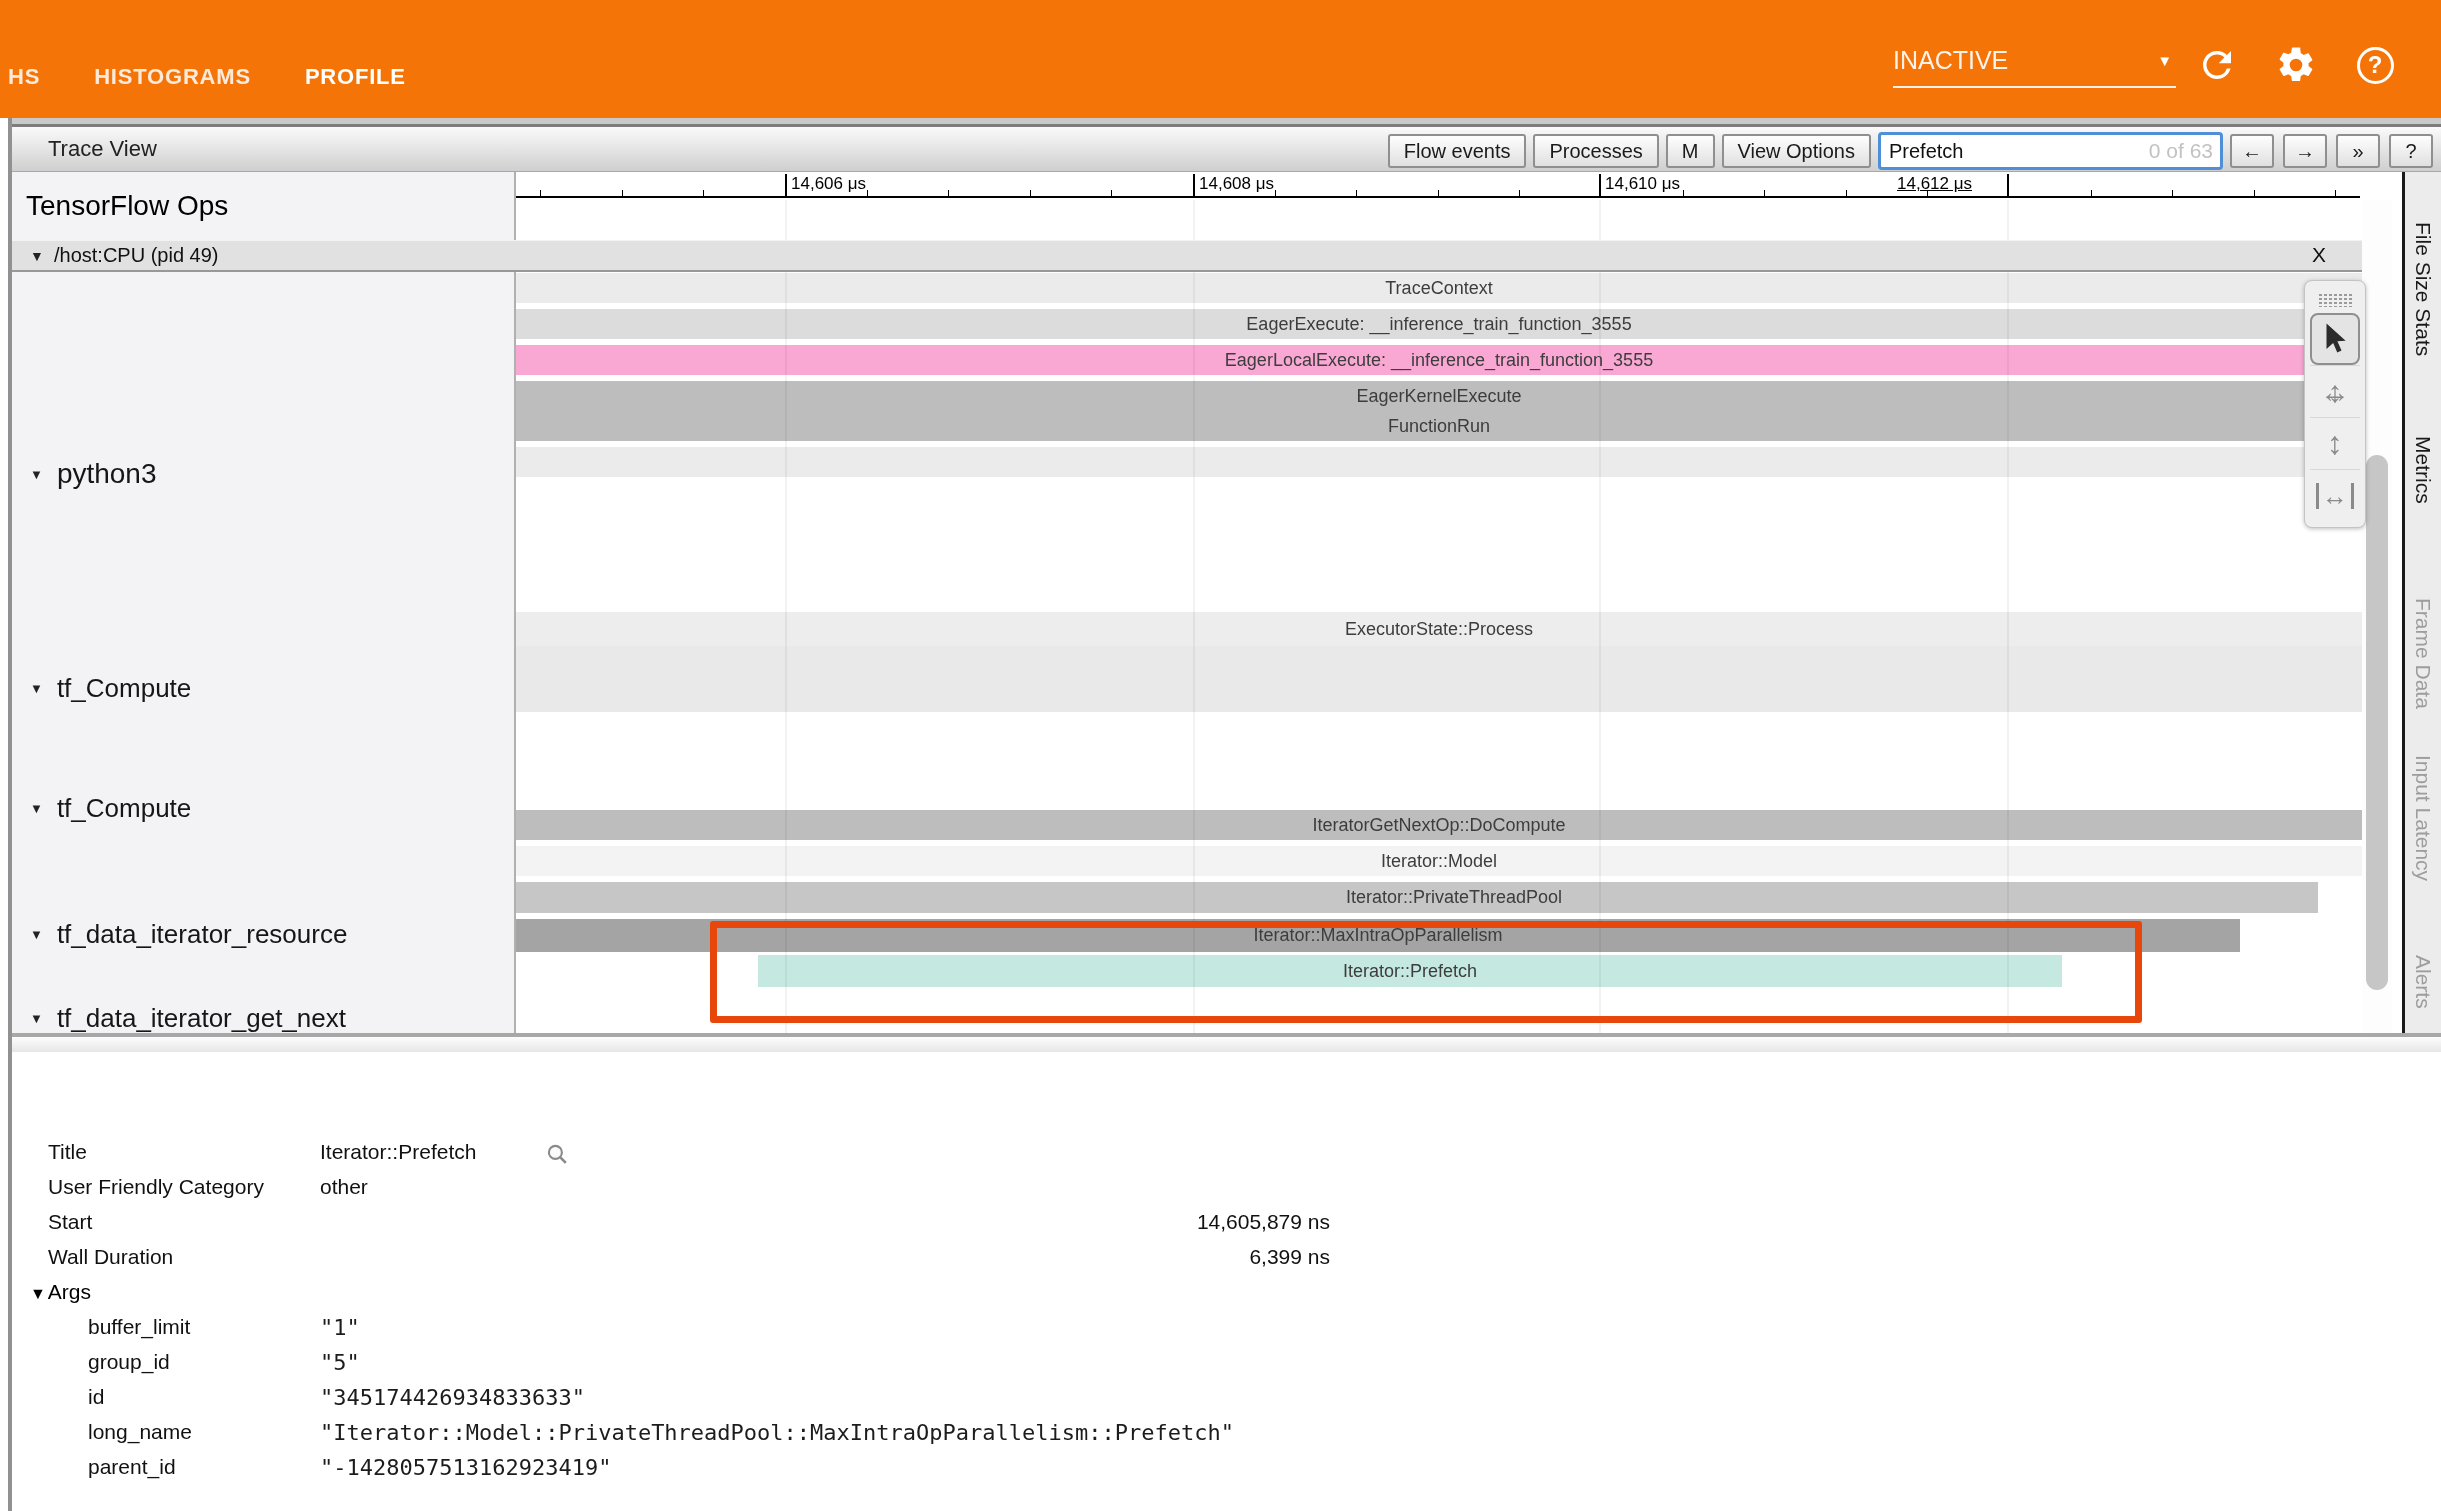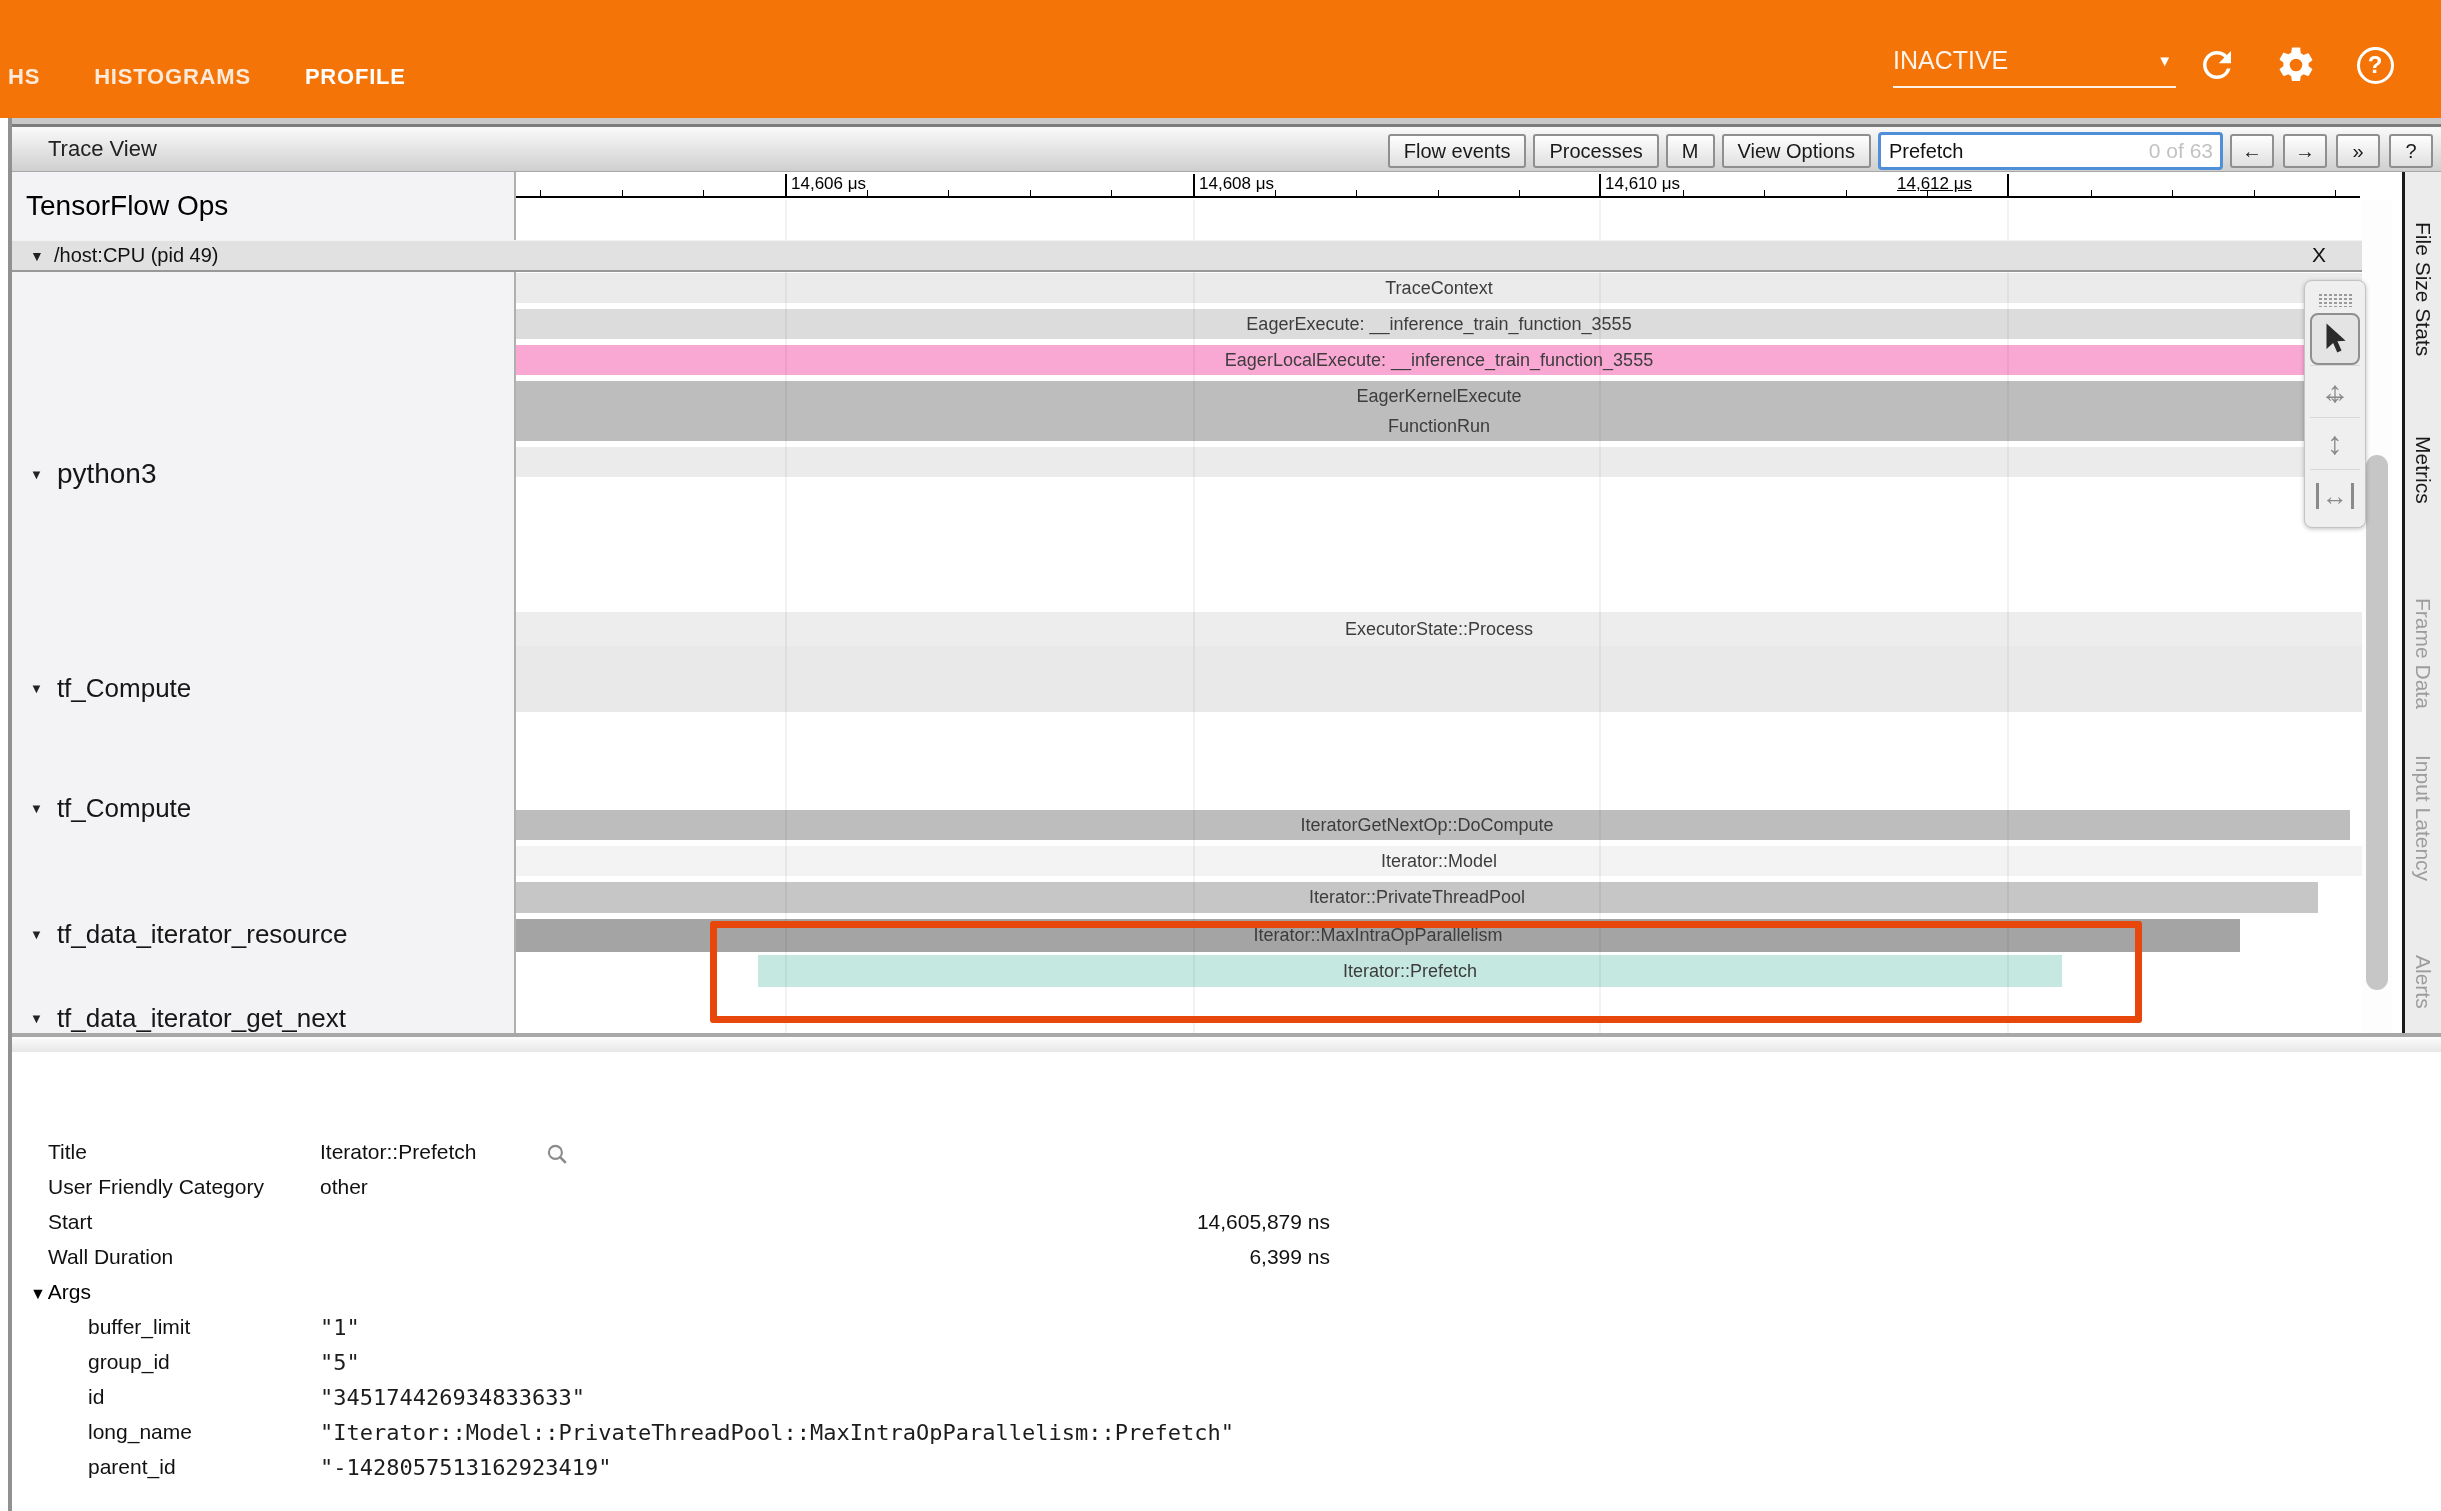--- a/index.html
+++ b/index.html
@@ -245,28 +245,28 @@
         <span style="line-height: 30px;">EagerKernelExecute</span>
       </div>
       <div class="event" style="left: 504px; top: 239px; width: 1846px; height: 30px; background: rgb(189, 189, 189);">
         <span style="line-height: 30px;">FunctionRun</span>
       </div>
       <div class="event" style="left: 504px; top: 275px; width: 1846px; height: 30px; background: rgb(235, 235, 235);"></div>
       <div class="event" style="left: 504px; top: 440px; width: 1846px; height: 34px; background: rgb(237, 237, 237);">
         <span style="line-height: 34px;">ExecutorState::Process</span>
       </div>
       <div class="event" style="left: 504px; top: 474px; width: 1846px; height: 66px; background: rgb(233, 233, 233);"></div>
-      <div class="event" style="left: 492px; top: 638px; width: 1846px; height: 30px; background: rgb(189, 189, 189);">
+      <div class="event" style="left: 504px; top: 638px; width: 1846px; height: 30px; background: rgb(189, 189, 189);">
         <span style="line-height: 30px;">IteratorGetNextOp::DoCompute</span>
       </div>
       <div class="event" style="left: 504px; top: 674px; width: 1846px; height: 30px; background: rgb(243, 243, 243);">
         <span style="line-height: 30px;">Iterator::Model</span>
       </div>
       <div class="event" style="left: 504px; top: 710px; width: 1802px; height: 31px; background: rgb(198, 198, 198);">
-        <span style="line-height: 31px;">Iterator::PrivateThreadPool</span>
+        <span style="line-height: 31px; margin-left: 37px;">Iterator::PrivateThreadPool</span>
       </div>
       <div class="event" style="left: 504px; top: 747px; width: 1724px; height: 33px; background: rgb(164, 164, 164);">
         <span style="line-height: 33px;">Iterator::MaxIntraOpParallelism</span>
       </div>
       <div class="event" style="left: 746px; top: 783px; width: 1304px; height: 32px; background: rgb(197, 233, 224);">
         <span style="line-height: 32px;">Iterator::Prefetch</span>
       </div>
       <div class="tracklabel" style="top: 283px; font-size: 28px; height: 38px;">
         <span class="tri">▼</span>
         <span>python3</span>

